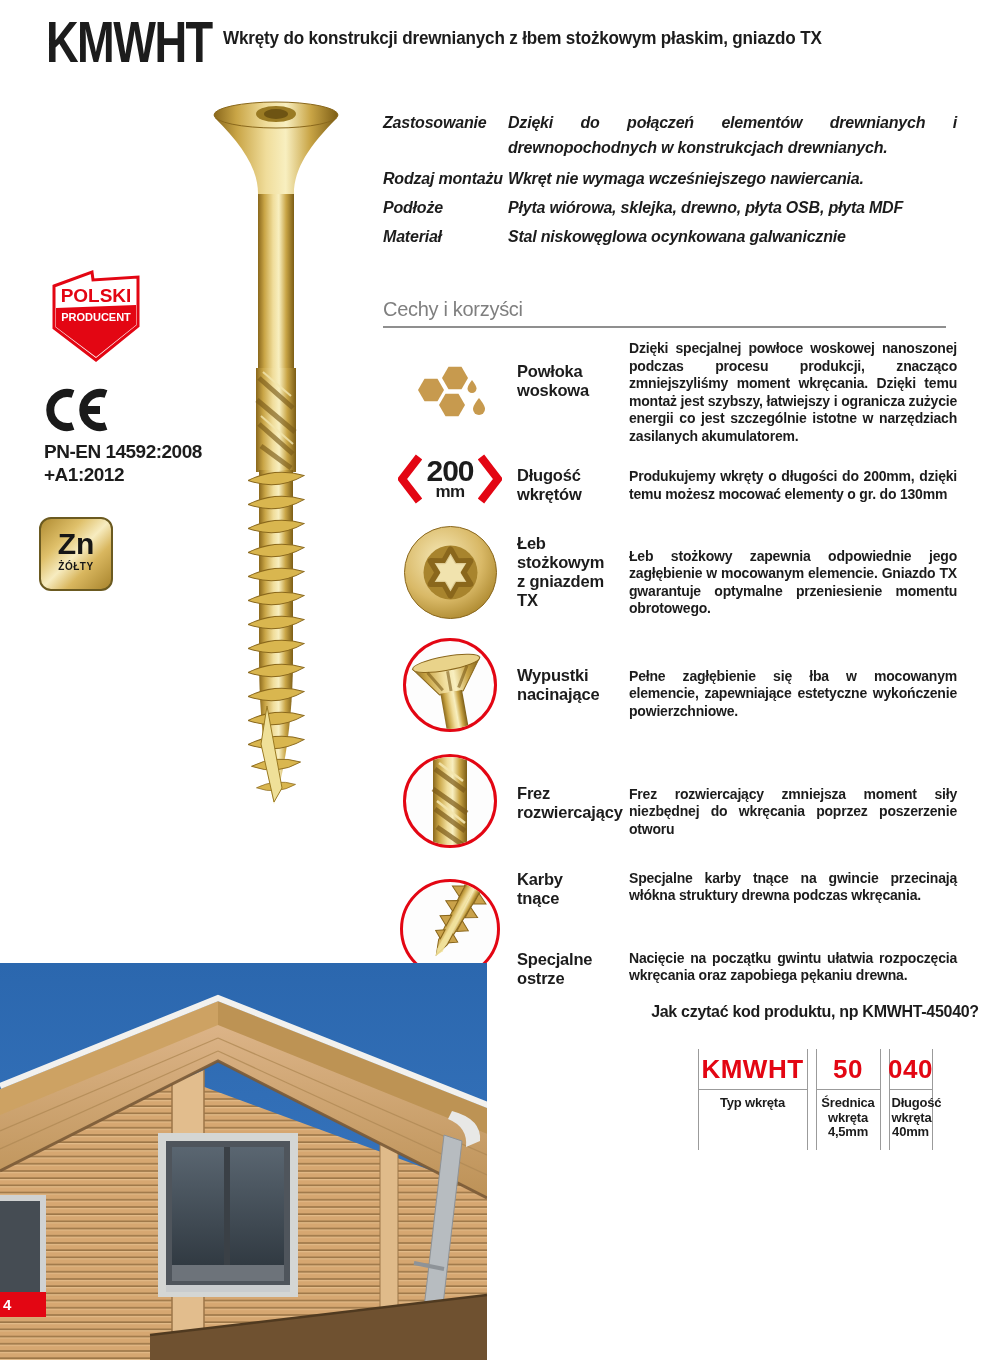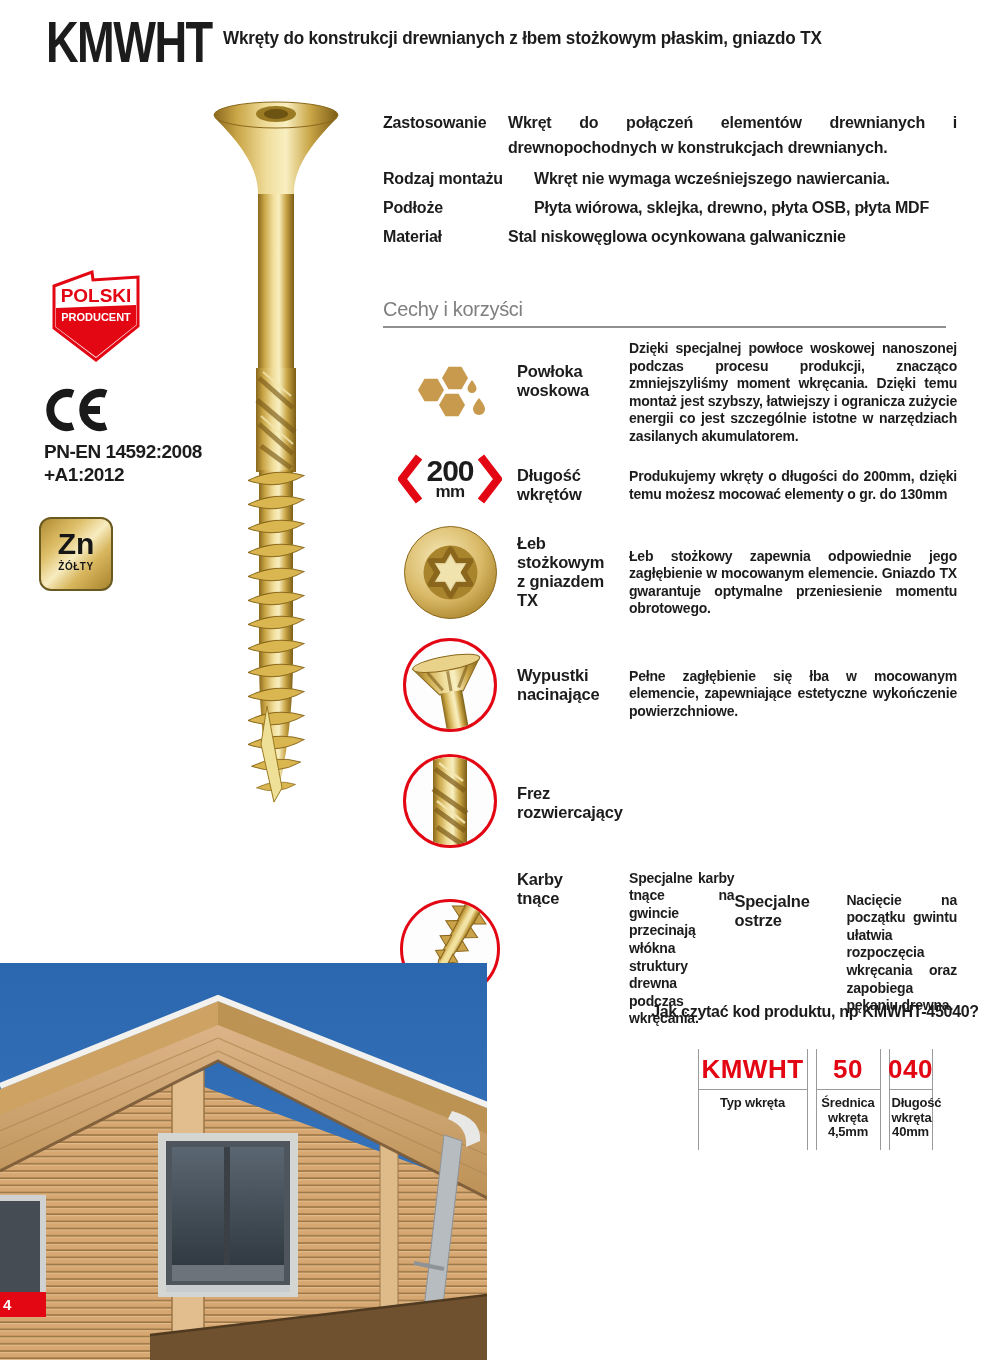--- a/index.html
+++ b/index.html
@@ -21,44 +21,44 @@
   .zn-badge .zn{font-size:30px;font-weight:bold;line-height:34px;margin-top:8px;color:#161616;}
   .zn-badge .zn-sub{font-size:10px;font-weight:bold;letter-spacing:.5px;color:#161616;}
   
   .screw{position:absolute;left:203px;top:98px;}
   
   .section{position:absolute;left:383px;width:574px;}
   .sec-opis{top:110px;}
   .sec-cechy{top:298px;}
   .sec-h{font-size:20px;color:#7f7f7f;letter-spacing:-0.3px;padding-bottom:5px;
         border-bottom:2px solid #8f8f8f;width:563px;box-sizing:border-box;margin:0 0 10px 0;font-weight:normal;}
-  .orow{display:flex;font-size:16px;font-weight:bold;line-height:25px;letter-spacing:-0.2px;}
+  .orow{display:flex;font-size:16px;font-weight:bold;line-height:25px;letter-spacing:-0.2px;font-style:italic;}
   .orow .olabel{width:125px;flex:none;}
   .orow .ovalue{flex:1;text-align:justify;}
-  .mb6{margin-bottom:6px;} .mb4{margin-bottom:4px;gap:26px;}
+  .mb6{margin-bottom:6px;} .mb4{margin-bottom:4px;}
   
   .features{margin-top:12px;}
   .feat{display:flex;}
   .icon-cell{width:134px;flex:none;display:flex;justify-content:center;}
   .title-cell{width:112px;flex:none;font-size:16.5px;font-weight:bold;line-height:19px;letter-spacing:-0.2px;}
   .text-cell{flex:1;font-size:14px;font-weight:bold;line-height:17.6px;text-align:justify;letter-spacing:-0.2px;}
   .pre{white-space:pre-line;}
   .f1{min-height:92px;margin-bottom:6px;}
   .f1 .icon-cell{align-items:center;} .f1 .title-cell{padding-top:22px;}
   .f2{min-height:50px;margin-bottom:20px;align-items:flex-end;}
   .f2 .title-cell,.f2 .text-cell{padding-top:2px;}
   .f3{min-height:98px;margin-bottom:16px;}
   .f3 .title-cell{padding-top:10px;} .f3 .text-cell{padding-top:24px;}
   .f4{min-height:94px;margin-bottom:22px;}
   .f4 .title-cell{padding-top:28px;} .f4 .text-cell{padding-top:30px;}
   .f5{min-height:94px;margin-bottom:22px;}
   .f5 .title-cell{padding-top:30px;} .f5 .text-cell{padding-top:32px;}
   .fdouble{display:flex;}
   .fdouble .icon-cell{align-items:center;}
-  .fd-right{flex:1;display:flex;flex-direction:row;}
+  .fd-right{flex:1;display:flex;flex-direction:column;gap:20px;}
   .fd-row{display:flex;}
   .fd-row2{margin-top:22px;}
   .red-circle{border:3px solid #e30613;border-radius:50%;background:#fdfdfd;overflow:hidden;
         display:flex;align-items:center;justify-content:center;box-sizing:border-box;}
   .len-icon{display:flex;align-items:center;padding-top:2px;}
   .len-mid{text-align:center;margin:0 4px;}
   .len-val{font-size:30px;font-weight:bold;line-height:26px;letter-spacing:-1px;}
   .len-unit{font-size:17px;font-weight:bold;line-height:15px;letter-spacing:-0.5px;}
   
   .guide{position:absolute;left:640px;top:1003px;width:350px;}
@@ -143,21 +143,21 @@
     <use href="#thr" transform="translate(0,644) rotate(-5 73 0)"></use>
     <use href="#thr" transform="translate(8.8,0) scale(0.88) translate(0,757) rotate(-5 73 0)"></use>
     <use href="#thr" transform="translate(21.9,0) scale(0.7) translate(0,983) rotate(-5 73 0)"></use>
 
     <path d="M64,608 L79,690 L71,704 L58,646 Z" fill="#efe098" stroke="#9a7a22" stroke-width="1"></path>
   </svg>
 
   <div class="section sec-opis">
     <div class="orow mb6">
       <div class="olabel">Zastosowanie</div>
-      <div class="ovalue">Wkręt do połączeń elementów drewnianych i drewnopochodnych w konstrukcjach drewnianych.</div>
+      <div class="ovalue">Dzięki do połączeń elementów drewnianych i drewnopochodnych w konstrukcjach drewnianych.</div>
     </div>
     <div class="orow mb4">
       <div class="olabel">Rodzaj montażu</div>
       <div class="ovalue">Wkręt nie wymaga wcześniejszego nawiercania.</div>
     </div>
     <div class="orow mb4">
       <div class="olabel">Podłoże</div>
       <div class="ovalue">Płyta wiórowa, sklejka, drewno, płyta OSB, płyta MDF</div>
     </div>
     <div class="orow">
@@ -252,20 +252,21 @@
           <div class="red-circle" style="width:94px;height:94px;">
             <svg width="88" height="88" viewBox="0 0 88 88">
               <rect x="27" y="-4" width="34" height="96" fill="url(#gh)"></rect>
               <path d="M29,12 L59,34 M27,32 L61,56 M29,52 L59,74 M31,70 L57,88" stroke="#7a5a18" stroke-width="5" opacity=".7" fill="none"></path>
               <path d="M33,6 L57,24 M31,44 L59,66" stroke="#f3e6ae" stroke-width="2.5" opacity=".9" fill="none"></path>
             </svg>
           </div>
         </div>
         <div class="title-cell pre">Frez
 rozwiercający</div>
+        <div class="text-cell">Frez rozwiercający zmniejsza moment siły niezbędnej do wkręcania poprzez poszerzenie otworu</div>
       </div>
 
       <div class="fdouble">
         <div class="icon-cell">
           <div class="red-circle" style="width:100px;height:100px;">
             <svg width="94" height="94" viewBox="0 0 94 94">
               <g transform="rotate(28 47 47)">
                 <path d="M39,-8 L57,-8 L52,62 L47,76 L42,62 Z" fill="url(#gh)" stroke="#8a671c" stroke-width="1"></path>
                 <path d="M40,2 l-11,6 11,6 z M41,18 l-11,6 11,6 z M42,34 l-10,6 10,6 z M43,50 l-8,5 8,5 z" fill="#caa24a" stroke="#8a671c" stroke-width="1"></path>
                 <path d="M56,2 l11,6 -11,6 z M55,18 l11,6 -11,6 z M54,34 l10,6 -10,6 z M52,50 l8,5 -8,5 z" fill="#caa24a" stroke="#8a671c" stroke-width="1"></path>

